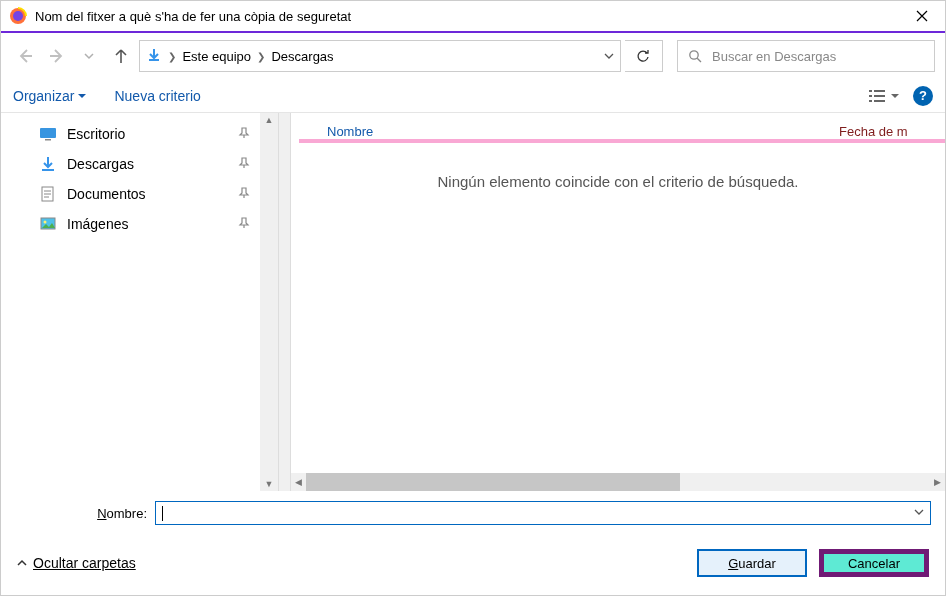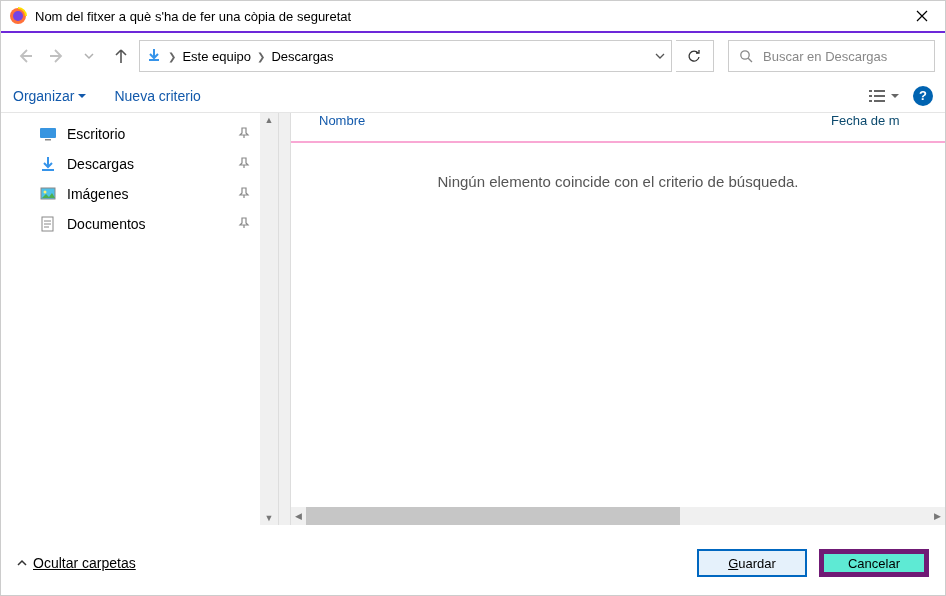--- a/index.html
+++ b/index.html
@@ -13,44 +13,44 @@
   .titlebar .win-btn svg { width: 12px; height: 12px; }
 
   .navrow { height: 46px; display: flex; align-items: center; padding: 6px 10px; gap: 4px; }
   .nav-btn { width: 28px; height: 28px; display: flex; align-items: center; justify-content: center; color: #888; }
   .nav-btn.enabled { color: #333; }
   .address { flex: 1; height: 32px; border: 1px solid #ccc; display: flex; align-items: center; padding: 0 6px; gap: 6px; }
   .address .sep { color: #666; font-size: 10px; }
   .address .crumb { color: #000; }
   .address .dropdown-caret { margin-left: auto; color: #555; }
   .refresh-box { width: 38px; height: 32px; border: 1px solid #ccc; border-left: none; display: flex; align-items: center; justify-content: center; color: #333; }
-  .search-box { width: 207px; height: 32px; border: 1px solid #ccc; display: flex; align-items: center; padding: 0 10px; color: #888; margin-left: 10px; }
+  .search-box { width: 258px; height: 32px; border: 1px solid #ccc; display: flex; align-items: center; padding: 0 10px; color: #888; margin-left: 10px; }
   .search-box svg { margin-right: 10px; flex-shrink: 0; }
   .search-box span { font-size: 13px; }
 
   .toolbar { height: 34px; display: flex; align-items: center; padding: 0 12px; border-bottom: 1px solid #e5e5e5; text-align: center; }
   .tb-link { color: #1259ab; font-size: 14px; cursor: default; display: flex; align-items: center; gap: 4px; }
   .tb-link.organize { margin-right: 28px; }
   .tb-right { margin-left: auto; display: flex; align-items: center; gap: 14px; }
   .help-circle { width: 20px; height: 20px; border-radius: 50%; background: #0063b1; color: #fff; display: flex; align-items: center; justify-content: center; font-size: 13px; font-weight: bold; }
 
   .body-area { flex: 1; display: flex; min-height: 0; }
   .sidebar { width: 277px; position: relative; border-right: none; padding-top: 6px; }
   .sidebar-scroll { position: absolute; right: 0; top: 0; bottom: 0; width: 18px; background: #f0f0f0; display: flex; flex-direction: column; align-items: center; }
   .sidebar-scroll .caret { font-size: 9px; color: #777; padding: 2px 0; }
   .qitem { height: 30px; display: flex; align-items: center; padding-left: 38px; padding-right: 28px; }
   .qitem .icon { width: 18px; height: 18px; margin-right: 10px; display: flex; align-items: center; justify-content: center; }
   .qitem .label { flex: 1; font-size: 14px; }
   .qitem .pin { color: #888; }
   .divider-v { width: 13px; background: #f0f0f0; border-left: 1px solid #ddd; border-right: 1px solid #ddd; }
 
   .content { flex: 1; display: flex; flex-direction: column; min-width: 0; }
-  .colheaders { height: 30px; display: flex; align-items: flex-start; border-bottom: 2px solid #f9a8d4; }
+  .colheaders { height: 30px; display: flex; align-items: flex-end; border-bottom: 4px solid #f9a8d4; margin-left: 8px; }
   .colheaders .col-name { padding-left: 28px; color: #1259ab; width: 540px; font-size: 13px; }
-  .colheaders .col-date { color: #0c4a6e; font-size: 13px; }
+  .colheaders .col-date { color: #7f1d1d; font-size: 13px; }
   .empty-msg { text-align: center; color: #555; padding-top: 30px; font-size: 15px; }
   .content-fill { flex: 1; }
   .hscroll { height: 18px; background: #f0f0f0; display: flex; align-items: center; }
   .hscroll .caret { font-size: 9px; color: #777; padding: 0 4px; }
   .hscroll .track { flex: 1; height: 18px; position: relative; }
   .hscroll .thumb { position: absolute; left: 0; top: 0; height: 18px; width: 60%; background: #c6c6c6; }
 
   .form-area { padding: 10px 14px 0 14px; }
   .form-row { display: flex; align-items: center; margin-bottom: 10px; }
   .form-label { width: 140px; text-align: right; padding-right: 8px; font-size: 13px; color: #000; }
@@ -190,38 +190,38 @@
             </svg>
           </span>
         <span class="label">Descargas</span>
         <span class="pin"><svg width="12" height="12" viewBox="0 0 12 12">
               <path d="M4 1 L8 1 L8 6 L10 8 L2 8 L4 6 Z M6 8 V11" stroke="#888" stroke-width="1.2" fill="none"></path>
             </svg></span>
       </div>
       <div class="qitem">
         <span class="icon">
             <svg width="18" height="18" viewBox="0 0 18 18">
+              <rect x="3" y="2" width="11" height="14" fill="#fff" stroke="#888"></rect>
+              <path d="M5 6 H12 M5 9 H12 M5 12 H10" stroke="#888" stroke-width="1"></path>
+            </svg>
+          </span>
+        <span class="label">Documentos</span>
+        <span class="pin"><svg width="12" height="12" viewBox="0 0 12 12">
+              <path d="M4 1 L8 1 L8 6 L10 8 L2 8 L4 6 Z M6 8 V11" stroke="#888" stroke-width="1.2" fill="none"></path>
+            </svg></span>
+      </div>
+      <div class="qitem">
+        <span class="icon">
+            <svg width="18" height="18" viewBox="0 0 18 18">
               <rect x="2" y="3" width="14" height="11" fill="#4fc1e9" stroke="#888"></rect>
               <circle cx="6" cy="7" r="1.5" fill="#fff176"></circle>
               <path d="M3 13 L7 9 L10 12 L13 8 L16 13 Z" fill="#4caf50"></path>
             </svg>
           </span>
         <span class="label">Imágenes</span>
-        <span class="pin"><svg width="12" height="12" viewBox="0 0 12 12">
-              <path d="M4 1 L8 1 L8 6 L10 8 L2 8 L4 6 Z M6 8 V11" stroke="#888" stroke-width="1.2" fill="none"></path>
-            </svg></span>
-      </div>
-      <div class="qitem">
-        <span class="icon">
-            <svg width="18" height="18" viewBox="0 0 18 18">
-              <rect x="3" y="2" width="11" height="14" fill="#fff" stroke="#888"></rect>
-              <path d="M5 6 H12 M5 9 H12 M5 12 H10" stroke="#888" stroke-width="1"></path>
-            </svg>
-          </span>
-        <span class="label">Documentos</span>
         <span class="pin"><svg width="12" height="12" viewBox="0 0 12 12">
               <path d="M4 1 L8 1 L8 6 L10 8 L2 8 L4 6 Z M6 8 V11" stroke="#888" stroke-width="1.2" fill="none"></path>
             </svg></span>
       </div>
       <div class="sidebar-scroll">
         <span class="caret">▲</span>
         <div style="flex:1"></div>
         <span class="caret">▼</span>
       </div>
     </div>
@@ -239,20 +239,30 @@
         <span class="caret">◀</span>
         <div class="track">
             <div class="thumb"></div>
           </div>
         <span class="caret">▶</span>
       </div>
     </div>
   </div>
 
   <div class="form-area">
+    <div class="form-row">
+      <div class="form-label"><span class="ul">N</span><span>ombre:</span></div>
+      <div class="combo name-field">
+        <span class="cursor"></span>
+        <span></span>
+        <span class="caret"><svg width="10" height="10" viewBox="0 0 10 10">
+              <path d="M1 3 L5 7 L9 3" stroke="#555" stroke-width="1.3" fill="none"></path>
+            </svg></span>
+      </div>
+    </div>
   </div>
 
   <div class="footer">
     <div class="hide-folders">
       <svg width="10" height="10" viewBox="0 0 10 10">
           <path d="M1 7 L5 3 L9 7" stroke="#333" stroke-width="1.5" fill="none"></path>
         </svg>
       <span>Ocultar carpetas</span>
     </div>
     <div class="footer-spacer"></div>

